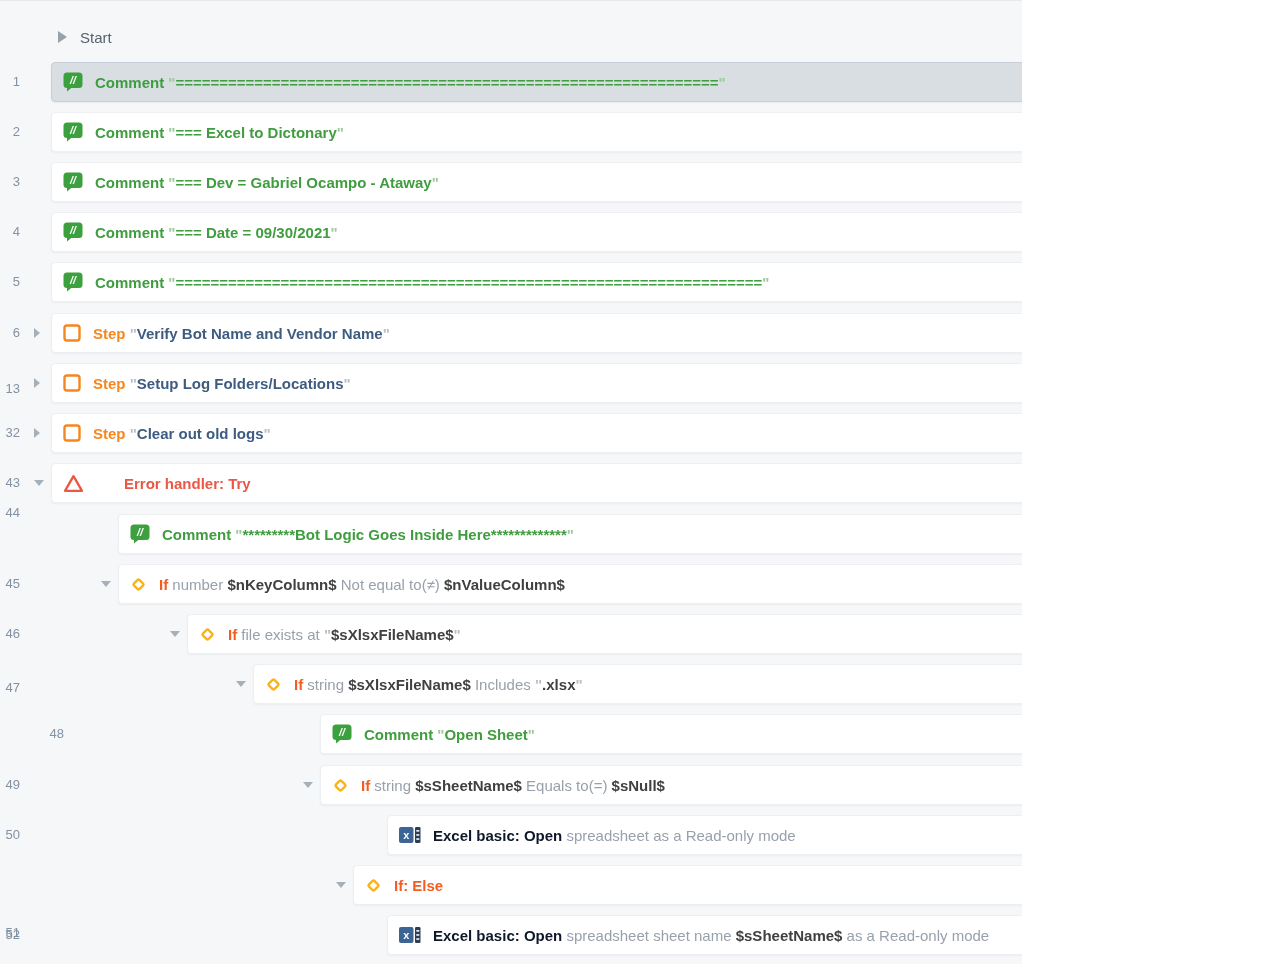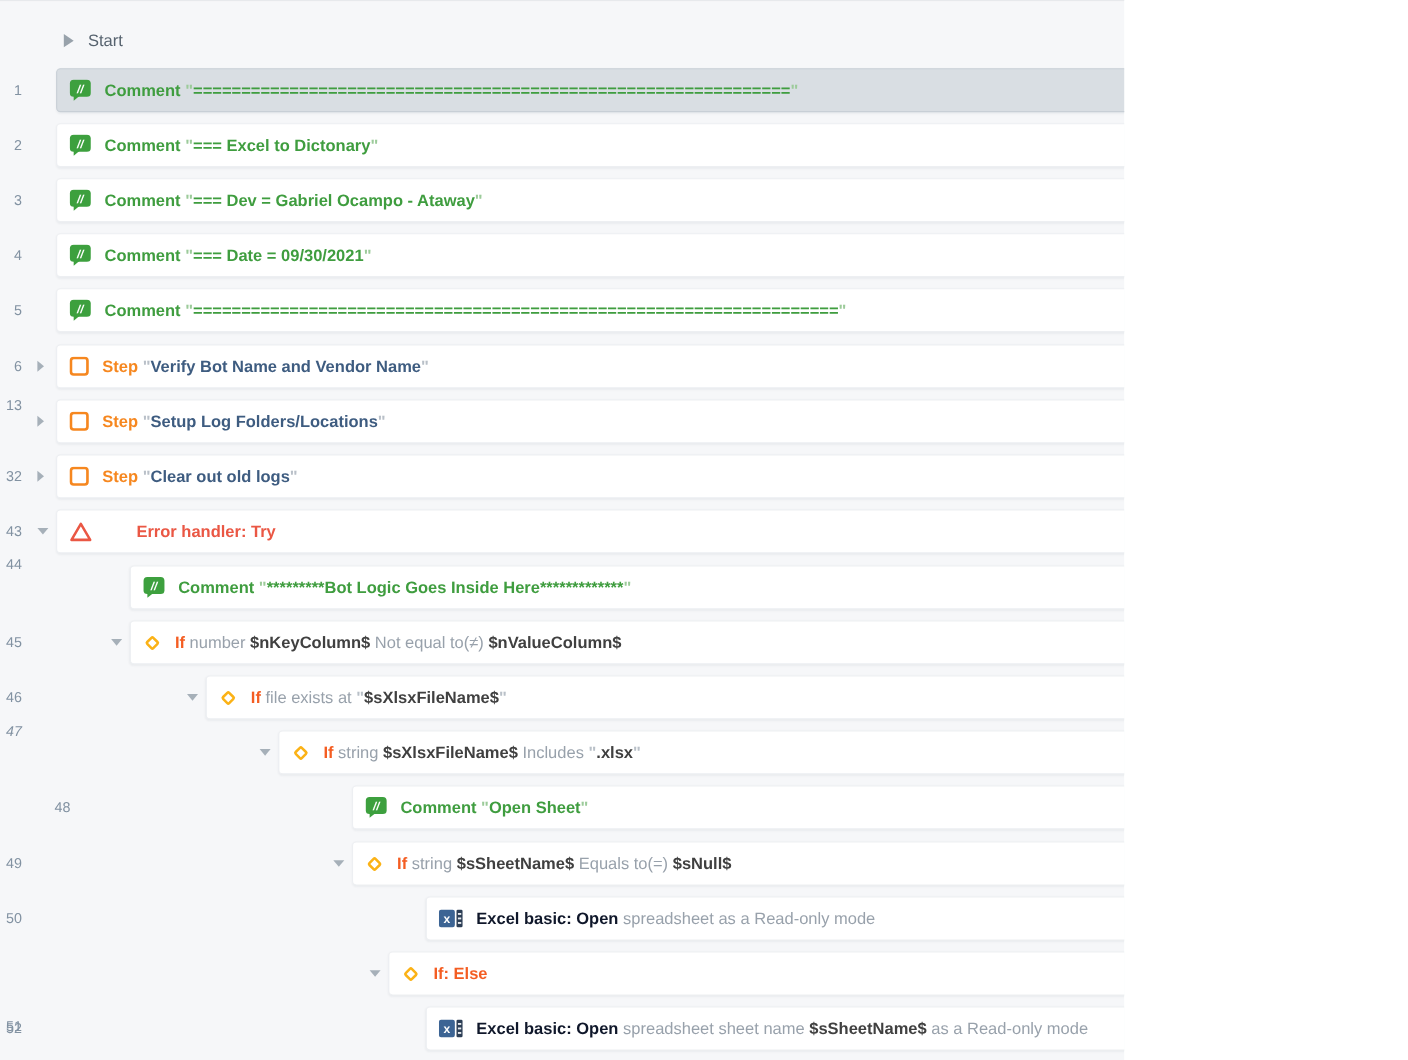--- a/index.html
+++ b/index.html
@@ -70,21 +70,21 @@
       <div class="rowcard" style="left: 51px; top: 261px; width: 1217px;"><span class="rowicon"><svg width="20" height="20" viewBox="0 0 20 20">
             <rect x="0.5" y="0.5" width="19" height="15.5" rx="3.5" fill="#3da03e"></rect>
             <path d="M4 15 L4 19.5 L9.5 15 Z" fill="#3da03e"></path>
             <text x="10" y="12.3" font-size="10.5" font-style="italic" font-weight="bold" fill="#ffffff" text-anchor="middle">//</text>
           </svg></span><span class="seg-cm">Comment</span><span class="seg-qg"> "</span><span class="seg-grn">===================================================================</span><span class="seg-qg">"</span></div>
       <span class="linenum" style="top: 312px;">6</span>
       <span class="chev right" style="left: 34px; top: 327px;"></span>
       <div class="rowcard" style="left: 51px; top: 312px; width: 1217px;"><span class="rowicon"><svg width="18" height="18" viewBox="0 0 18 18">
             <rect x="1.5" y="1.5" width="15" height="15" rx="2.5" fill="none" stroke="#f6871f" stroke-width="2.4"></rect>
           </svg></span><span class="seg-st">Step</span><span class="seg-q"> "</span><span class="seg-d">Verify Bot Name and Vendor Name</span><span class="seg-q">"</span></div>
-      <span class="linenum" style="top: 348px;">13</span>
+      <span class="linenum" style="top: 368px;">13</span>
       <span class="chev right" style="left: 34px; top: 377px;"></span>
       <div class="rowcard" style="left: 51px; top: 362px; width: 1217px;"><span class="rowicon"><svg width="18" height="18" viewBox="0 0 18 18">
             <rect x="1.5" y="1.5" width="15" height="15" rx="2.5" fill="none" stroke="#f6871f" stroke-width="2.4"></rect>
           </svg></span><span class="seg-st">Step</span><span class="seg-q"> "</span><span class="seg-d">Setup Log Folders/Locations</span><span class="seg-q">"</span></div>
       <span class="linenum" style="top: 412px;">32</span>
       <span class="chev right" style="left: 34px; top: 427px;"></span>
       <div class="rowcard" style="left: 51px; top: 412px; width: 1217px;"><span class="rowicon"><svg width="18" height="18" viewBox="0 0 18 18">
             <rect x="1.5" y="1.5" width="15" height="15" rx="2.5" fill="none" stroke="#f6871f" stroke-width="2.4"></rect>
           </svg></span><span class="seg-st">Step</span><span class="seg-q"> "</span><span class="seg-d">Clear out old logs</span><span class="seg-q">"</span></div>
       <span class="linenum" style="top: 462px;">43</span>
@@ -101,21 +101,21 @@
       <span class="linenum" style="top: 563px;">45</span>
       <span class="chev down" style="left: 101px; top: 580px;"></span>
       <div class="rowcard" style="left: 118px; top: 563px; width: 1150px;"><span class="rowicon"><svg width="17" height="17" viewBox="0 0 17 17">
             <rect x="4.6" y="4.6" width="7.8" height="7.8" rx="1.2" fill="none" stroke="#fbb216" stroke-width="2.3" transform="rotate(45 8.5 8.5)"></rect>
           </svg></span><span class="seg-if">If</span><span class="seg-g"> number </span><span class="seg-v">$nKeyColumn$</span><span class="seg-g"> Not equal to(≠) </span><span class="seg-v">$nValueColumn$</span></div>
       <span class="linenum" style="top: 613px;">46</span>
       <span class="chev down" style="left: 170px; top: 630px;"></span>
       <div class="rowcard" style="left: 187px; top: 613px; width: 1081px;"><span class="rowicon"><svg width="17" height="17" viewBox="0 0 17 17">
             <rect x="4.6" y="4.6" width="7.8" height="7.8" rx="1.2" fill="none" stroke="#fbb216" stroke-width="2.3" transform="rotate(45 8.5 8.5)"></rect>
           </svg></span><span class="seg-if">If</span><span class="seg-g"> file exists at </span><span class="seg-q">"</span><span class="seg-v">$sXlsxFileName$</span><span class="seg-q">"</span></div>
-      <span class="linenum" style="top: 644px; font-style: italic;">47</span>
+      <span class="linenum" style="top: 667px;">47</span>
       <span class="chev down" style="left: 236px; top: 680px;"></span>
       <div class="rowcard" style="left: 253px; top: 663px; width: 1015px;"><span class="rowicon"><svg width="17" height="17" viewBox="0 0 17 17">
             <rect x="4.6" y="4.6" width="7.8" height="7.8" rx="1.2" fill="none" stroke="#fbb216" stroke-width="2.3" transform="rotate(45 8.5 8.5)"></rect>
           </svg></span><span class="seg-if">If</span><span class="seg-g"> string </span><span class="seg-v">$sXlsxFileName$</span><span class="seg-g"> Includes </span><span class="seg-q">"</span><span class="seg-v">.xlsx</span><span class="seg-q">"</span></div>
       <span class="linenum" style="top: 713px; padding-left: 44px;">48</span>
       <div class="rowcard" style="left: 320px; top: 713px; width: 948px;"><span class="rowicon"><svg width="20" height="20" viewBox="0 0 20 20">
             <rect x="0.5" y="0.5" width="19" height="15.5" rx="3.5" fill="#3da03e"></rect>
             <path d="M4 15 L4 19.5 L9.5 15 Z" fill="#3da03e"></path>
             <text x="10" y="12.3" font-size="10.5" font-style="italic" font-weight="bold" fill="#ffffff" text-anchor="middle">//</text>
           </svg></span><span class="seg-cm">Comment</span><span class="seg-qg"> "</span><span class="seg-grn">Open Sheet</span><span class="seg-qg">"</span></div>

